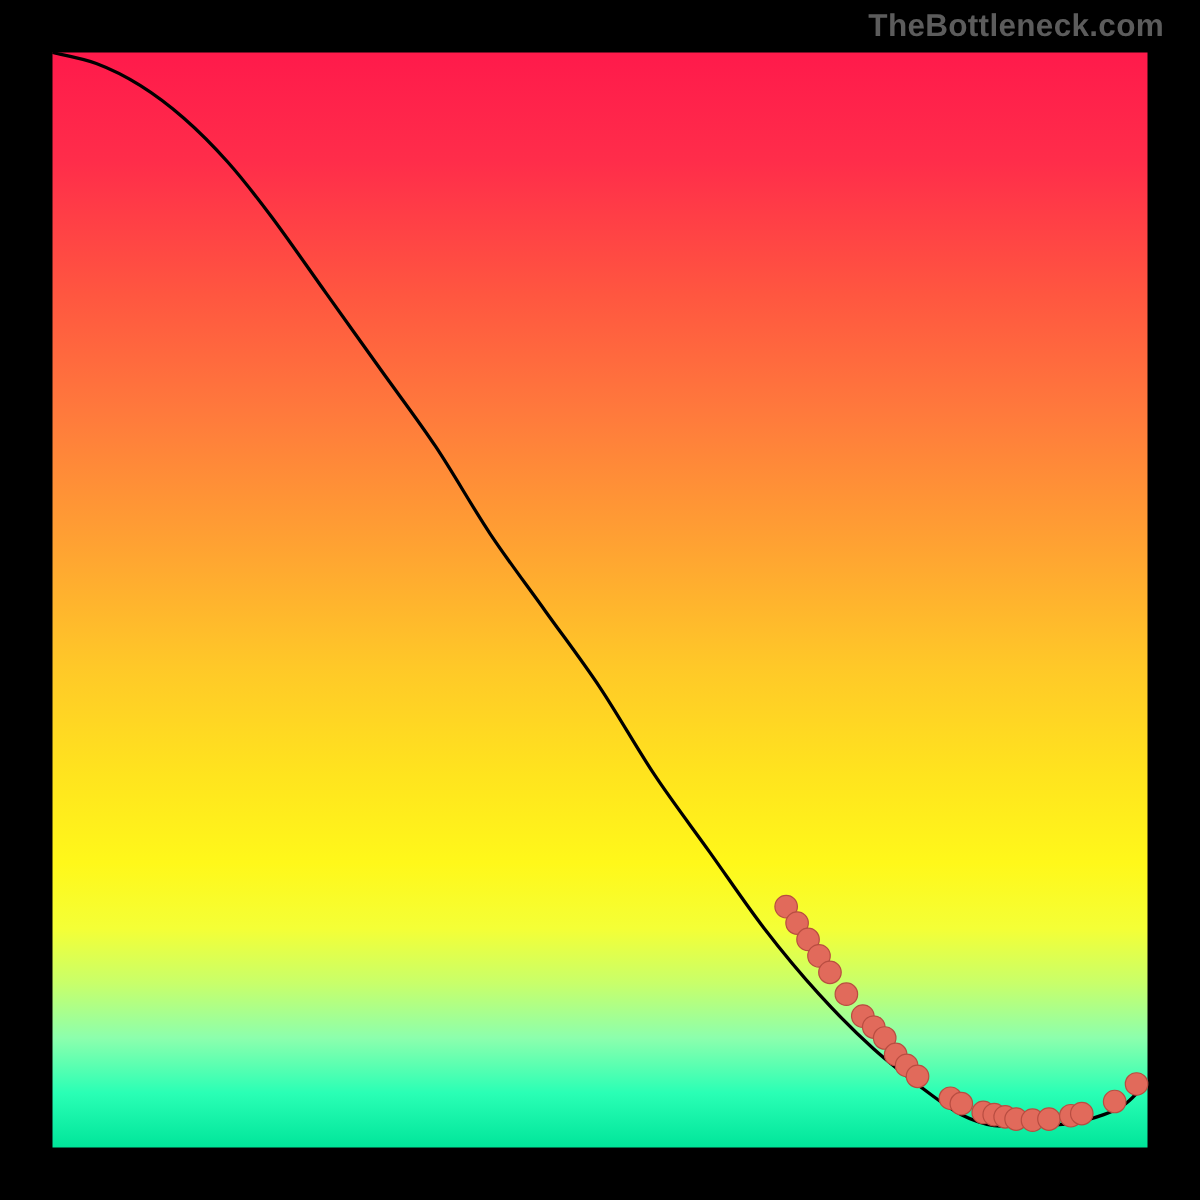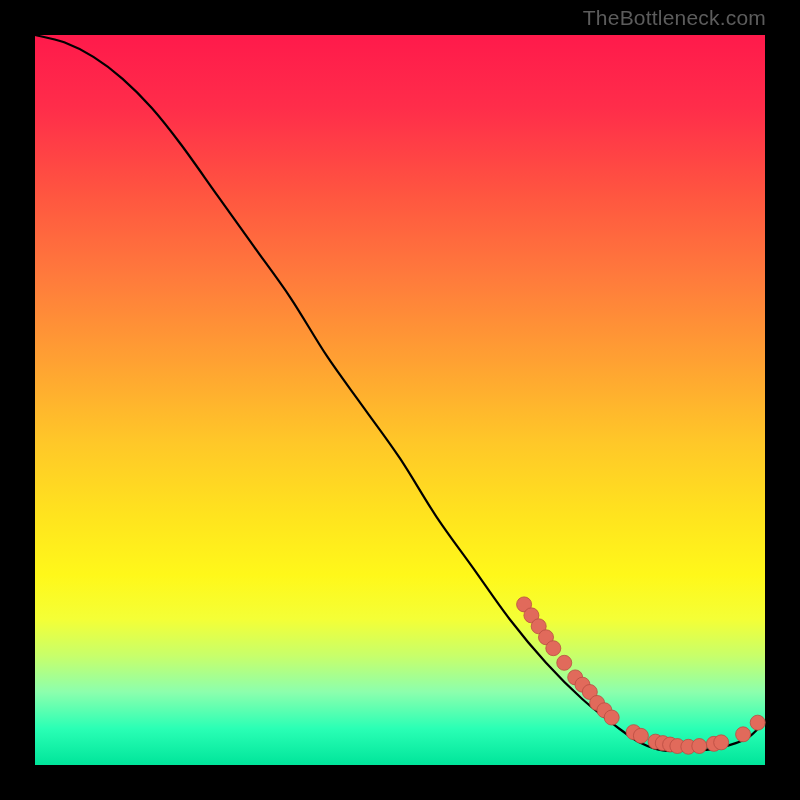--- a/index.html
+++ b/index.html
@@ -30,24 +30,24 @@
       #f4ff36 80%,
       #c8ff6a 85%,
       #8cffad 90%,
       #2affb5 95%,
       #00e59a 100%
     );
   }
   .watermark {
     position: absolute;
     top: 6px;
-    right: 34px;
+    right: 24px;
     color: #5c5c5c;
     font-size: 21px;
-    font-weight: 400;
+    font-weight: 700;
     letter-spacing: 0.2px;
   }
   svg.curve {
     position: absolute;
     left: 35px;
     top: 35px;
     width: 730px;
     height: 730px;
     overflow: visible;
   }

